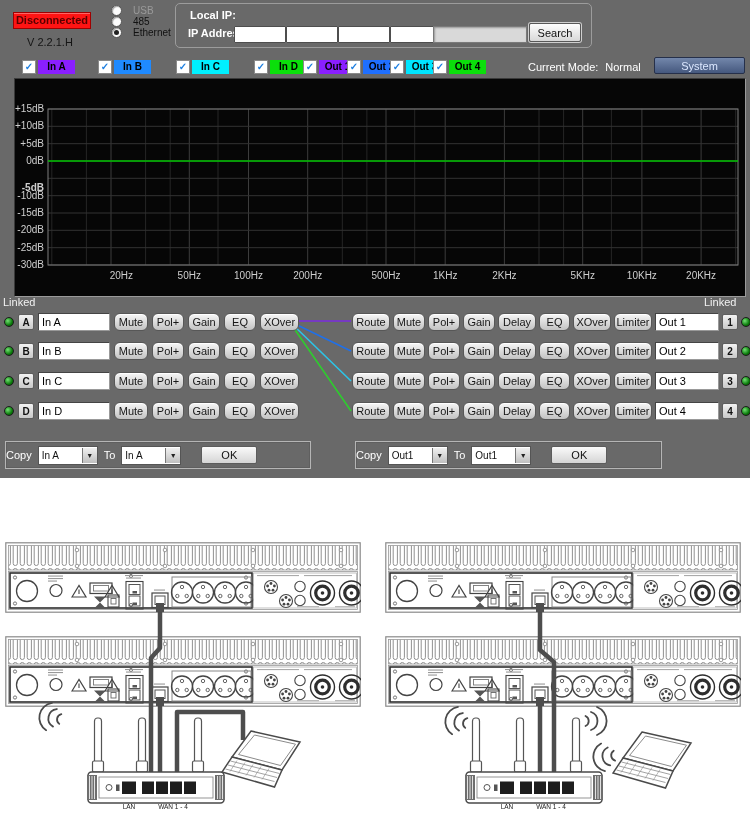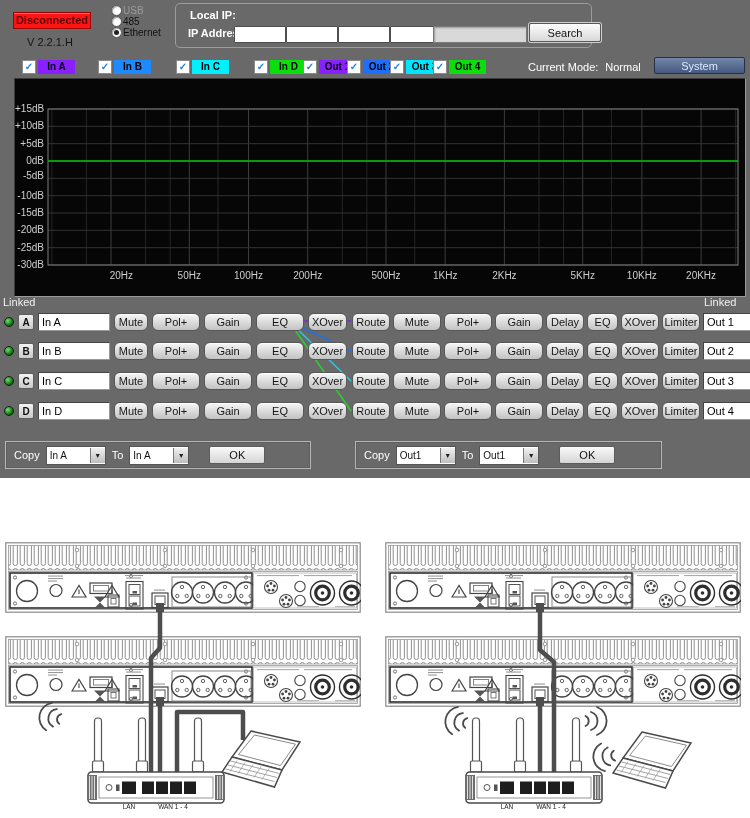--- a/index.html
+++ b/index.html
@@ -1,29 +1,29 @@
 <!DOCTYPE html>
 <html><head>
 <meta charset="utf-8">
 <style>
   html,body{margin:0;padding:0;background:#fff;}
   .stage{position:relative;width:750px;height:818px;font-family:"Liberation Sans",sans-serif;overflow:hidden;background:#fff;}
   
   .app{position:absolute;left:0;top:0;width:750px;height:478px;background:#696969;border-bottom:1px solid #4a4a4a;}
   .status-btn{position:absolute;left:13px;top:12px;width:78px;height:17px;background:#ff1414;border:1px solid #a00000;color:#5a0000;font-size:11px;font-weight:bold;font-family:inherit;line-height:15px;padding:0;box-shadow:inset 0 1px 0 rgba(255,255,255,.35);}
   .version{position:absolute;left:27px;top:36px;font-size:11px;color:#151515;}
-  .radio-row{position:absolute;left:111px;display:flex;align-items:center;gap:1px;font-size:10px;color:#111;height:11px;}
+  .radio-row{position:absolute;left:111px;display:flex;align-items:center;gap:11px;font-size:10px;color:#111;height:11px;}
   .radio-row.disabled{color:#9a9a9a;}
   .radio{width:9px;height:9px;border-radius:50%;background:#fdfdfd;border:1px solid #555;box-shadow:inset 1px 1px 1px rgba(0,0,0,.35);position:relative;display:inline-block;}
   .radio.selected::after{content:"";position:absolute;left:2px;top:2px;width:5px;height:5px;border-radius:50%;background:#222;}
   .ip-box{position:absolute;left:175px;top:3px;width:415px;height:43px;border:1px solid #9c9c9c;border-radius:5px;}
   .ip-box .lbl{position:absolute;font-size:11px;font-weight:bold;color:#fff;}
   .octet{position:absolute;top:22px;width:46px;height:15px;border:1px solid #4e4e4e;border-radius:1px;background:#fff;font-size:11px;padding:0 2px;font-family:inherit;}
   .devfield{position:absolute;left:257px;top:22px;width:88px;height:15px;border:1px solid #7a7a7a;background:#d9d9d9;box-shadow:inset 1px 1px 2px rgba(0,0,0,.3);font-size:11px;padding:0 2px;font-family:inherit;}
-  .search-btn{position:absolute;left:353px;top:19px;width:72px;height:19px;font-size:11px;font-family:inherit;background:linear-gradient(#fdfdfd,#d8d8d8);border:1px solid #585858;border-radius:2px;box-shadow:0 0 0 1px #cfcfcf;padding:0;color:#111;}
+  .search-btn{position:absolute;left:353px;top:19px;width:52px;height:19px;font-size:11px;font-family:inherit;background:linear-gradient(#fdfdfd,#d8d8d8);border:1px solid #585858;border-radius:2px;box-shadow:0 0 0 1px #cfcfcf;padding:0;color:#111;}
   
   .chip{position:absolute;top:59px;height:15px;display:flex;align-items:center;gap:2px;}
   .cb{width:12px;height:12px;background:#fff;border:1px solid #8a8a8a;display:inline-flex;align-items:center;justify-content:center;font-size:10px;font-weight:bold;color:#1e7fe0;line-height:1;}
   .cb::before{content:"\2713";}
   .chip-label{display:inline-block;min-width:29px;padding:1px 4px 2px;font-size:10px;font-weight:bold;color:#000;text-align:center;}
   .mode{position:absolute;left:528px;top:61px;font-size:11px;color:#fff;}
   .mode .val{margin-left:7px;}
   .system-btn{position:absolute;left:654px;top:57px;width:91px;height:17px;font-family:inherit;font-size:11px;color:#dce8ff;background:linear-gradient(#7387ab,#45587e);border:1px solid #26304a;border-radius:2px;padding:0;}
   
   .graph{position:absolute;left:14px;top:78px;width:730px;height:217px;background:#060606;border:1px solid #3a3a3a;border-right-color:#9a9a9a;border-bottom-color:#9a9a9a;}
@@ -35,24 +35,24 @@
   .linked{position:absolute;top:296px;font-size:11px;color:#f2f2f2;}
   .io-row{position:absolute;height:18px;display:flex;align-items:center;}
   .in-row{left:4px;gap:4px;}
   .out-row{left:352px;gap:3px;}
   .led{width:8px;height:8px;border-radius:50%;background:radial-gradient(circle at 35% 35%,#72e072,#0c7a0c 60%,#063f06);border:1px solid #1c1c1c;flex:none;}
   .mini-btn{width:16px;height:16px;flex:none;font-size:10px;font-weight:bold;color:#111;font-family:inherit;padding:0;background:linear-gradient(#f2f2f2,#c9c9c9);border:1px solid #5e5e5e;border-radius:2px;}
   .name-field{height:16px;border:1px solid #444;border-bottom-color:#999;border-right-color:#999;background:#fff;font-size:11px;font-family:inherit;padding:0 3px;flex:none;}
   .in-name{width:64px;}
   .out-name{width:56px;}
   .strip-btn{height:18px;flex:none;font-size:11px;color:#171717;font-family:inherit;padding:0;background:linear-gradient(#f7f7f7,#d9d9d9 55%,#c3c3c3);border:1px solid #575757;border-radius:6px;box-shadow:inset 0 1px 0 #fff;}
-  .w31{width:31px}.w33{width:48px}.w34{width:34px}.w38{width:38px}.w39{width:39px}
+  .w31{width:31px}.w33{width:32px}.w34{width:34px}.w38{width:38px}.w39{width:39px}
   .route-svg{position:absolute;left:0;top:295px;pointer-events:none;}
   
-  .copy-box{position:absolute;top:441px;height:28px;border:1px solid #b5b5b5;box-shadow:inset 0 0 0 1px #5f5f5f;display:flex;align-items:center;gap:6px;padding-left:8px;box-sizing:border-box;}
+  .copy-box{position:absolute;top:441px;height:28px;border:1px solid #b5b5b5;box-shadow:inset 0 0 0 1px #5f5f5f;display:flex;align-items:center;gap:6px;box-sizing:border-box;}
   .copy-lbl{font-size:11px;color:#fff;}
   .dropdown{width:58px;height:17px;background:#fff;border:1px solid #555;display:flex;align-items:center;}
   .dd-val{flex:1;font-size:10px;color:#111;padding-left:3px;}
   .dd-btn{width:14px;height:15px;background:linear-gradient(#f0f0f0,#bfbfbf);border-left:1px solid #777;font-size:7px;color:#222;display:flex;align-items:center;justify-content:center;}
   .ok-btn{width:56px;height:18px;margin-left:14px;font-size:11px;font-family:inherit;color:#111;background:linear-gradient(#fafafa,#d5d5d5);border:1px solid #5c5c5c;border-radius:2px;padding:0;}
   
   .diagram{position:absolute;left:0;top:478px;width:750px;height:340px;background:#fff;}
   .diag-title{position:absolute;top:36px;width:260px;text-align:center;font-size:21px;letter-spacing:1px;color:#141414;}
   .diagram-svg{position:absolute;left:0;top:0;}
 </style>
@@ -162,21 +162,21 @@
           <line x1="33" y1="168.7" x2="723" y2="168.7" stroke="#333333" stroke-width="1"></line>
           <line x1="33" y1="186.0" x2="723" y2="186.0" stroke="#333333" stroke-width="1"></line>
           <rect x="33" y="30" width="690" height="156" fill="none" stroke="#7d7d7d"></rect>
           <line x1="33" y1="82.0" x2="723" y2="82.0" stroke="#00c300" stroke-width="1.5"></line>
         </svg>
       <div id="graph-labels">
           <span class="db-lbl" style="top: 24px;">+15dB</span>
           <span class="db-lbl" style="top: 41.3333px;">+10dB</span>
           <span class="db-lbl" style="top: 58.6667px;">+5dB</span>
           <span class="db-lbl" style="top: 76px;">0dB</span>
-          <span class="db-lbl" style="top: 91px;">-5dB</span>
+          <span class="db-lbl" style="top: 103px; font-weight: bold;">-5dB</span>
           <span class="db-lbl" style="top: 110.667px;">-10dB</span>
           <span class="db-lbl" style="top: 128px;">-15dB</span>
           <span class="db-lbl" style="top: 145.333px;">-20dB</span>
           <span class="db-lbl" style="top: 162.667px;">-25dB</span>
           <span class="db-lbl" style="top: 180px;">-30dB</span>
           <span class="fq-lbl" style="left: 74px; text-align: right;">20Hz</span>
           <span class="fq-lbl" style="left: 152.275px;">50Hz</span>
           <span class="fq-lbl" style="left: 211.487px;">100Hz</span>
           <span class="fq-lbl" style="left: 270.7px;">200Hz</span>
           <span class="fq-lbl" style="left: 348.975px;">500Hz</span>

